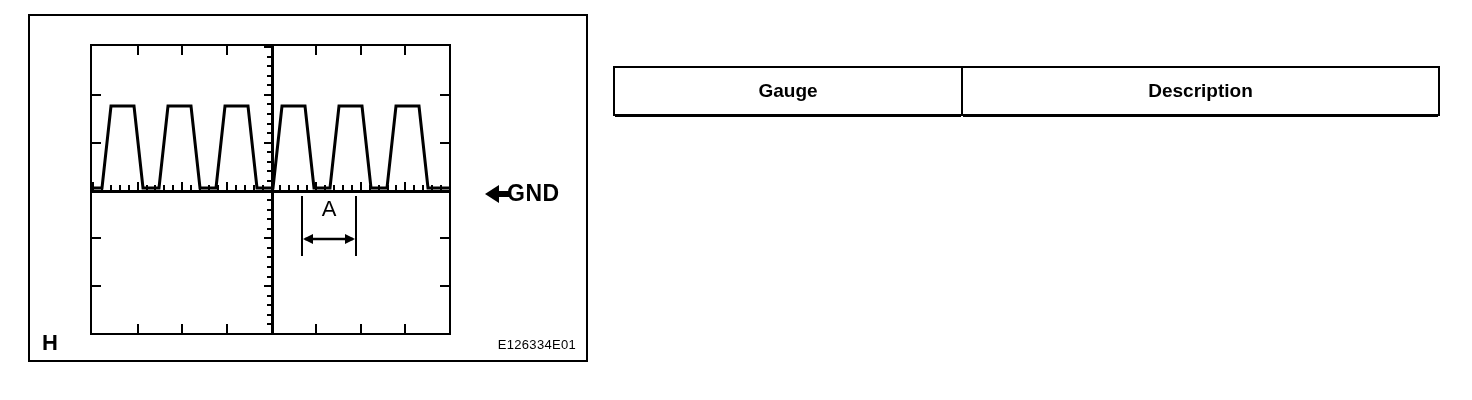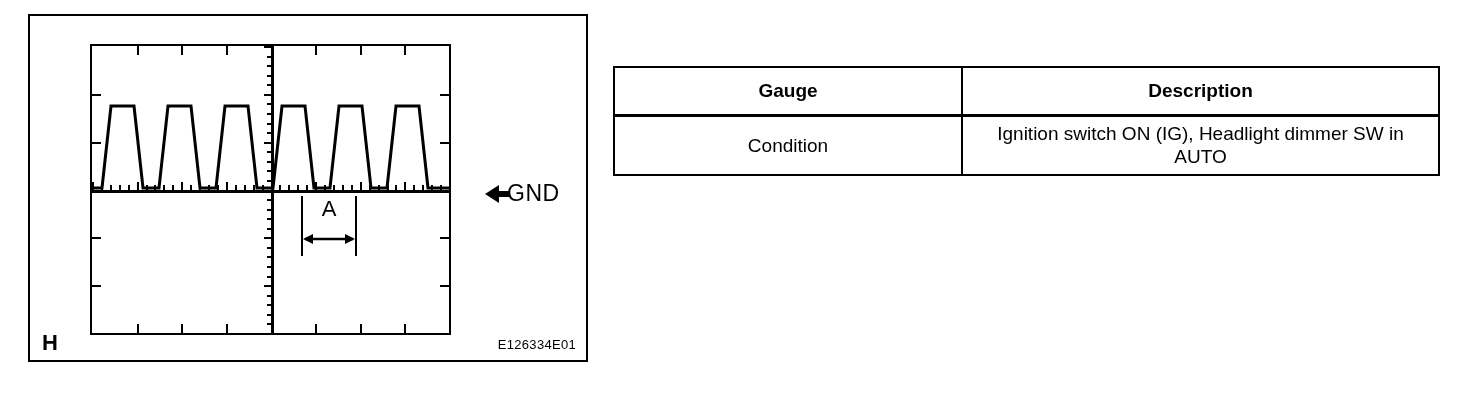--- a/index.html
+++ b/index.html
@@ -68,20 +68,21 @@
   }
 
   
   #gnd-marker {
     position: absolute;
     left: 455px;   
     top: 166px;    
     display: flex;
     align-items: center;
     gap: 8px;
+    font-weight: bold;
   }
   #gnd-arrow {
     width: 0;
     height: 0;
     border-top: 9px solid transparent;
     border-bottom: 9px solid transparent;
     border-right: 14px solid #000;
     position: relative;
   }
   #gnd-arrow::after {
@@ -313,19 +314,15 @@
 
 <div id="spec-table-wrap">
   <table id="spec-table">
     <thead>
       <tr>
         <th class="col-item">Gauge</th>
         <th>Description</th>
       </tr>
     </thead>
     <tbody>
-      <tr id="row-condition">
-        <td class="col-item">Condition</td>
-        <td>Ignition switch ON (IG), Headlight dimmer SW in AUTO</td>
-      </tr>
     </tbody>
   </table>
 </div>
 
 </body></html>

